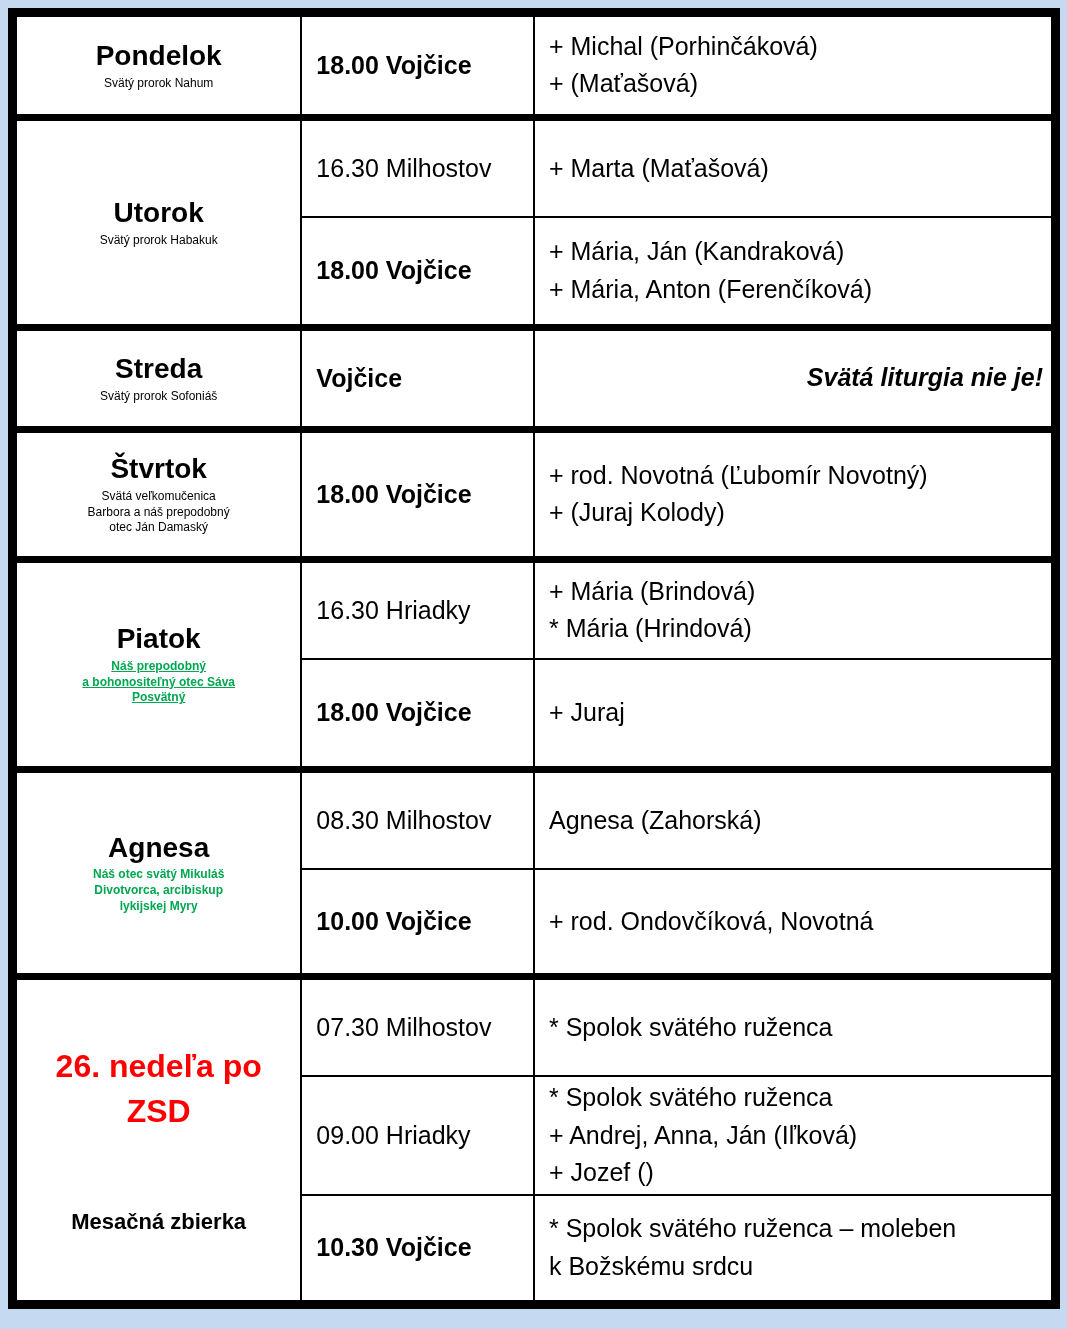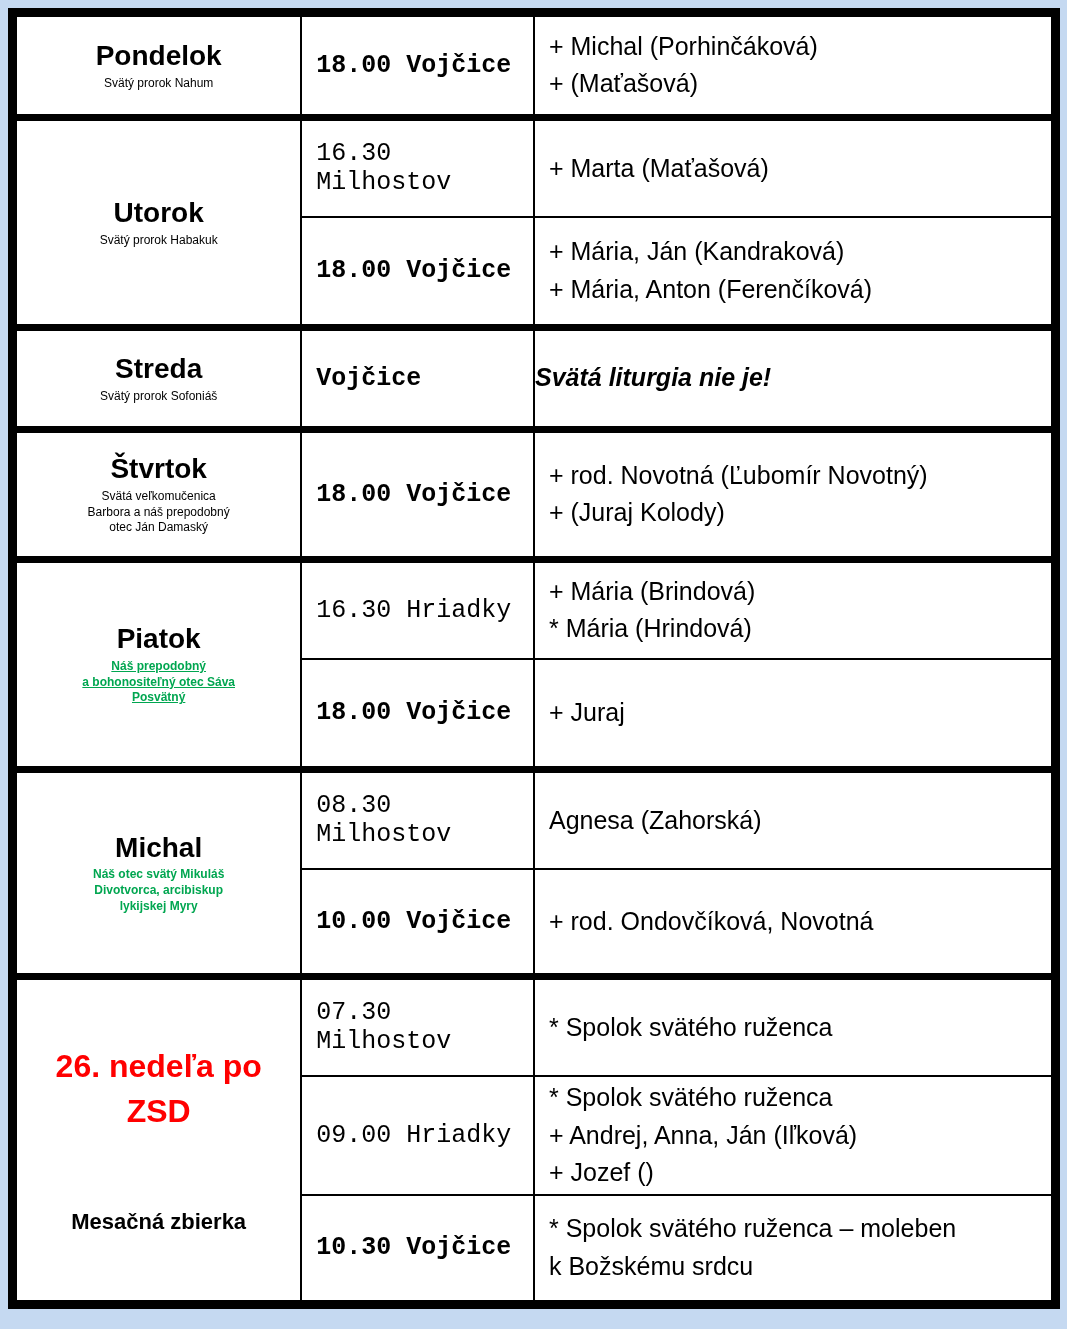--- a/index.html
+++ b/index.html
@@ -55,28 +55,28 @@
     line-height: 1.4;
     white-space: pre-line;
   }
   .day-note {
     font-size: 22px;
     font-weight: bold;
     margin-top: 76px;
   }
 
   
-  td.time { font-size: 25px; padding-left: 14px; font-family: Liberation Mono, monospace; }
+  td.time { font-size: 25px; padding-left: 14px; }
   td.time.bold { font-weight: bold; }
 
   
   td.ints { font-size: 25px; padding-left: 14px; padding-right: 8px; }
   .int-line { line-height: 1.5; }
   td.ints.notice {
-    text-align: left;
+    text-align: right;
     padding-left: 0;
   }
   td.ints.notice .int-line {
     font-weight: bold;
     font-style: italic;
   }
 </style>
 </head>
 <body style="background: rgb(197, 217, 241);">
 
@@ -159,21 +159,21 @@
     </tr>
     <tr class="group-end" style="height:110px">
       <td class="time bold">18.00 Vojčice</td>
       <td class="ints">
         <div class="int-line">+ Juraj</div>
       </td>
     </tr>
 
     <tr style="height:100px">
       <td class="day" rowspan="2">
-        <div class="day-name">Michal</div>
+        <div class="day-name">Agnesa</div>
         <div class="feast green" style="color: rgb(0, 166, 80);">Náš otec svätý Mikuláš
 Divotvorca, arcibiskup
 lykijskej Myry</div>
       </td>
       <td class="time">08.30 Milhostov</td>
       <td class="ints">
         <div class="int-line">Agnesa (Zahorská)</div>
       </td>
     </tr>
     <tr class="group-end" style="height:107px">

